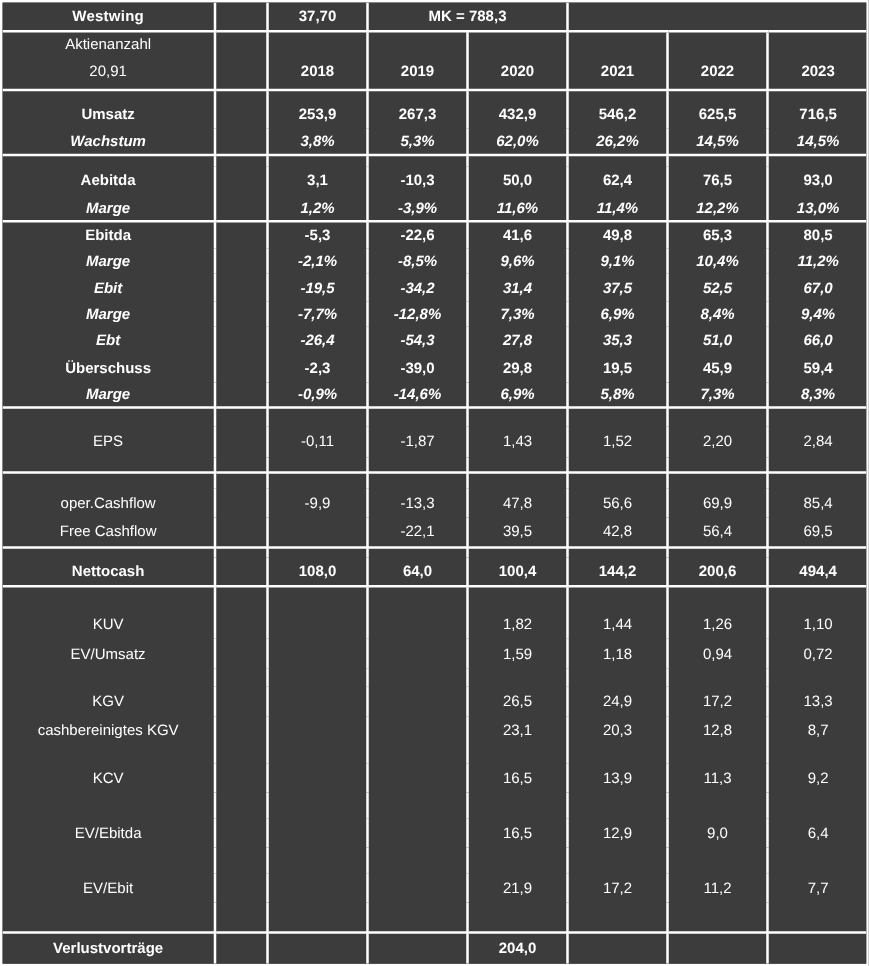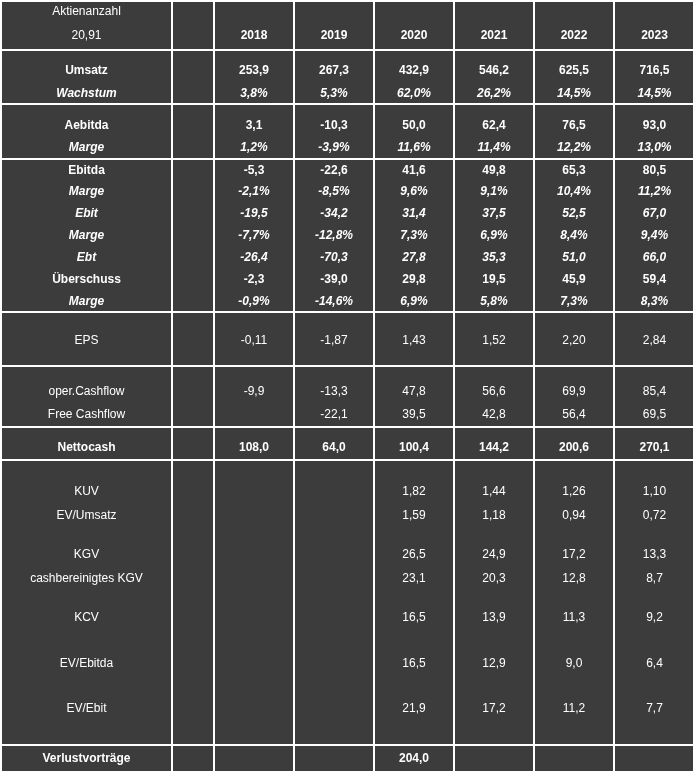--- a/index.html
+++ b/index.html
@@ -79,20 +79,29 @@
         <col class="c-blank">
         <col class="c-y">
         <col class="c-y">
         <col class="c-y">
         <col class="c-y">
         <col class="c-y">
         <col class="c-y">
     </colgroup>
     <tbody>
 
+      <tr class="rowline" style="height:22px;">
+        <td class="title vline-right">Westwing</td>
+        <td class="vline-right"></td>
+        <td class="num bold vline-right">37,70</td>
+        <td class="mk vline-right" colspan="2">MK =  788,3</td>
+        <td></td>
+        <td></td>
+        <td></td>
+      </tr>
 
       <tr style="height:18px;padding-left:42px;">
         <td class="lbl tiny vline-right">Aktienanzahl</td>
         <td class="vline-right"></td>
         <td class="vline-right"></td>
         <td class="vline-right"></td>
         <td class="vline-right"></td>
         <td class="vline-right"></td>
         <td class="vline-right"></td>
         <td></td>
@@ -216,21 +225,21 @@
         <td class="gold vline-right">7,3%</td>
         <td class="gold vline-right">6,9%</td>
         <td class="gold vline-right">8,4%</td>
         <td class="gold">9,4%</td>
       </tr>
 
       <tr style="height:21px;">
         <td class="lbl bold italic vline-right">Ebt</td>
         <td class="vline-right"></td>
         <td class="num bold italic vline-right">-26,4</td>
-        <td class="num bold italic vline-right">-70,3</td>
+        <td class="num bold italic vline-right">-54,3</td>
         <td class="num bold italic vline-right">27,8</td>
         <td class="num bold italic vline-right">35,3</td>
         <td class="num bold italic vline-right">51,0</td>
         <td class="num bold italic">66,0</td>
       </tr>
 
       <tr style="height:21px;">
         <td class="lbl bold vline-right">Überschuss</td>
         <td class="vline-right"></td>
         <td class="num bold vline-right">-2,3</td>
@@ -330,21 +339,21 @@
       </tr>
 
       <tr class="rowline" style="height:22px;">
         <td class="lbl bold vline-right">Nettocash</td>
         <td class="vline-right"></td>
         <td class="num bold vline-right">108,0</td>
         <td class="num bold vline-right">64,0</td>
         <td class="num bold vline-right">100,4</td>
         <td class="num bold vline-right">144,2</td>
         <td class="num bold vline-right">200,6</td>
-        <td class="num bold">270,1</td>
+        <td class="num bold">494,4</td>
       </tr>
 
       <tr class="spacer" style="height:18px;">
         <td class="vline-right"></td>
         <td class="vline-right"></td>
         <td class="vline-right"></td>
         <td class="vline-right"></td>
         <td class="vline-right"></td>
         <td class="vline-right"></td>
         <td class="vline-right"></td>

